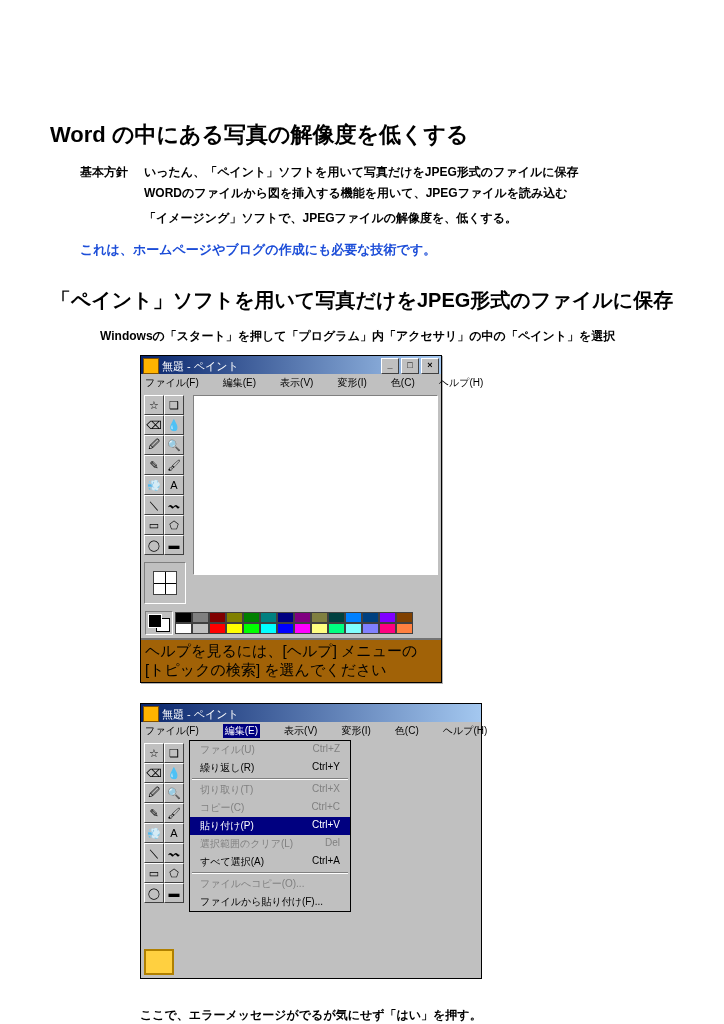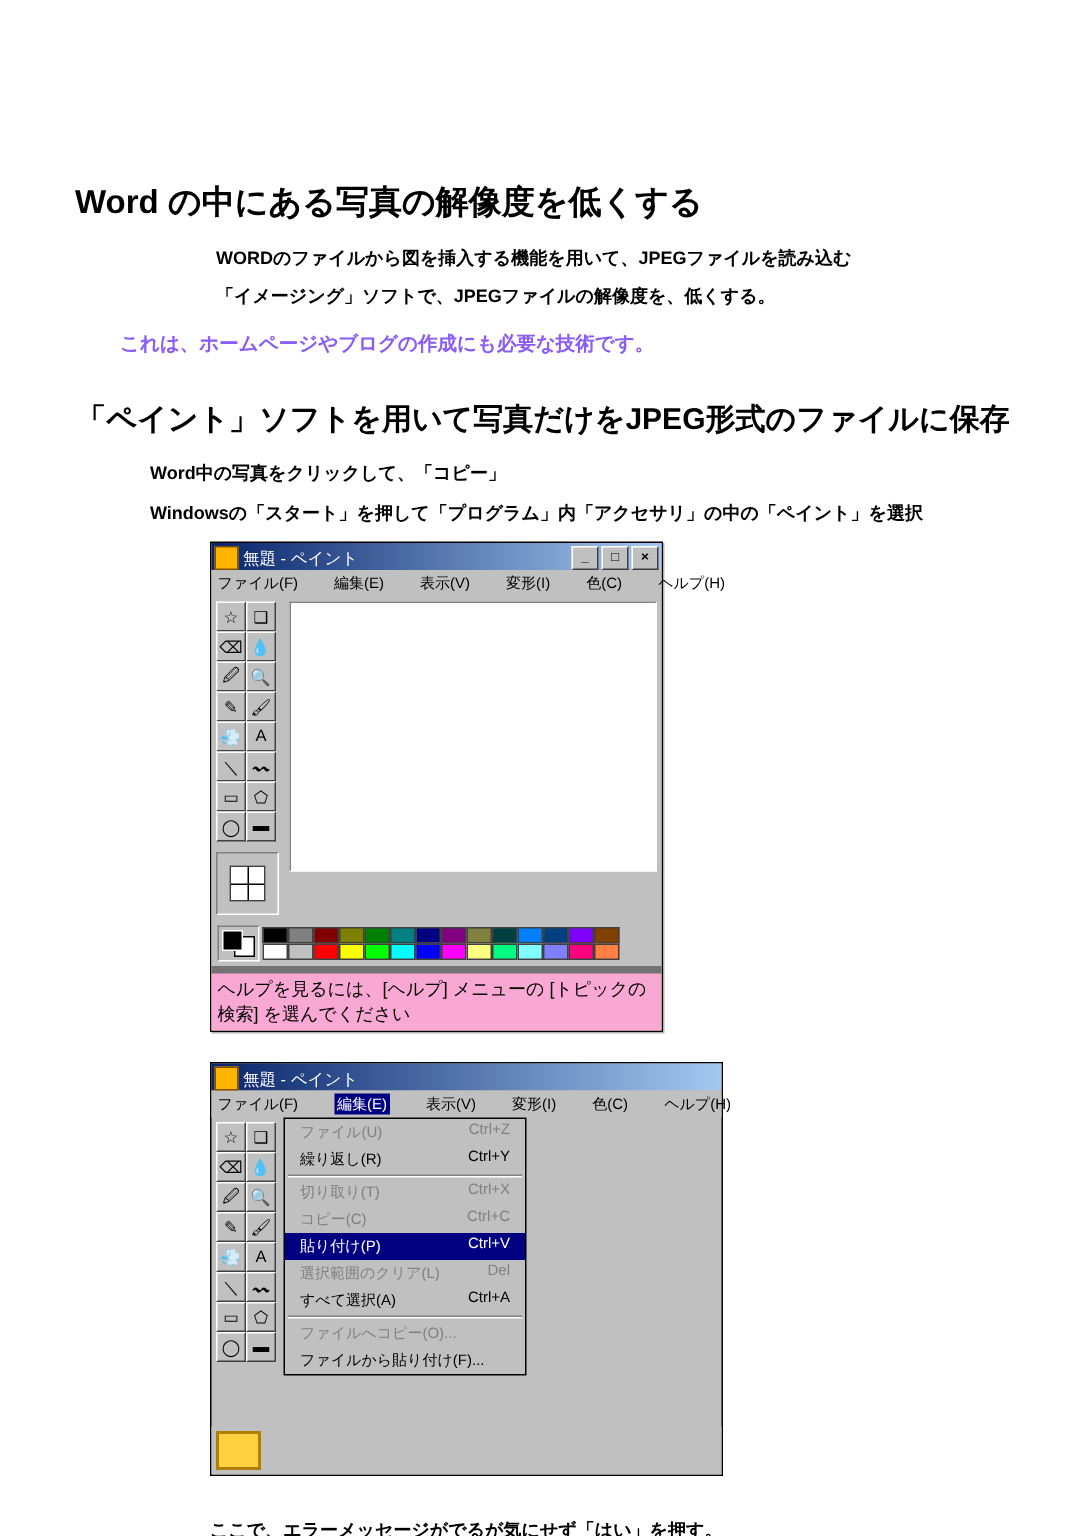--- a/index.html
+++ b/index.html
@@ -32,21 +32,21 @@
   .policy-text {
     flex: 1;
   }
   .policy-indent {
     padding-left: 94px;
     font-size: 12px;
     font-weight: bold;
     margin-bottom: 8px;
   }
   .note-red {
-    color: #8b5cf6;
+    color: #1d4ed8;
     font-size: 13px;
     font-weight: bold;
     padding-left: 30px;
     margin: 14px 0 28px 0;
   }
   h2 {
     font-size: 20px;
     font-weight: bold;
     margin: 0 0 14px 0;
     text-align: center;
@@ -155,24 +155,24 @@
   }
   .fgbg .bg { position:absolute; right:2px; bottom:2px; width:12px; height:12px; background:#fff; border:1px solid #000; }
   .fgbg .fg { position:absolute; left:2px; top:2px; width:12px; height:12px; background:#000; border:1px solid #fff; }
   .swatches {
     display:flex; flex-wrap:wrap; width: 238px;
   }
   .sw {
     width:17px; height:11px; border:1px solid #404040; box-sizing:border-box;
   }
   .status {
-    background:#f9a8d4;
-    font-size:12px;
+    background:#a16207;
+    font-size:15px;
     padding: 2px 4px;
-    border-top:5px solid #737373;
+    border-top:2px solid #737373;
   }
 
   
   .paint-win2 {
     width: 340px;
     border: 1px solid #000;
     font-family: "MS UI Gothic", sans-serif;
     background:#c0c0c0;
   }
   .edit-menu-open {
@@ -218,28 +218,31 @@
     margin-top: 28px;
   }
 </style>
 </head>
 <body>
 
 <div class="page">
 
   <h1>Word の中にある写真の解像度を低くする</h1>
 
+  <div class="policy-row">
+    <div class="policy-label">基本方針</div>
+    <div class="policy-text">いったん、「ペイント」ソフトを用いて写真だけをJPEG形式のファイルに保存</div>
+  </div>
   <div class="policy-indent">WORDのファイルから図を挿入する機能を用いて、JPEGファイルを読み込む</div>
   <div class="policy-indent">「イメージング」ソフトで、JPEGファイルの解像度を、低くする。</div>
 
   <div class="note-red">これは、ホームページやブログの作成にも必要な技術です。</div>
 
   <h2>「ペイント」ソフトを用いて写真だけをJPEG形式のファイルに保存</h2>
 
-  <div class="step">Word中の写真をクリックして、「コピー」</div>
   <div class="step">Windowsの「スタート」を押して「プログラム」内「アクセサリ」の中の「ペイント」を選択</div>
 
   <div class="paint-wrap">
     <div class="paint-win">
       <div class="title-bar">
         <span class="appicon"></span>
         <span>無題 - ペイント</span>
         <span class="spacer"></span>
         <span class="winbtn">_</span>
         <span class="winbtn">□</span>

